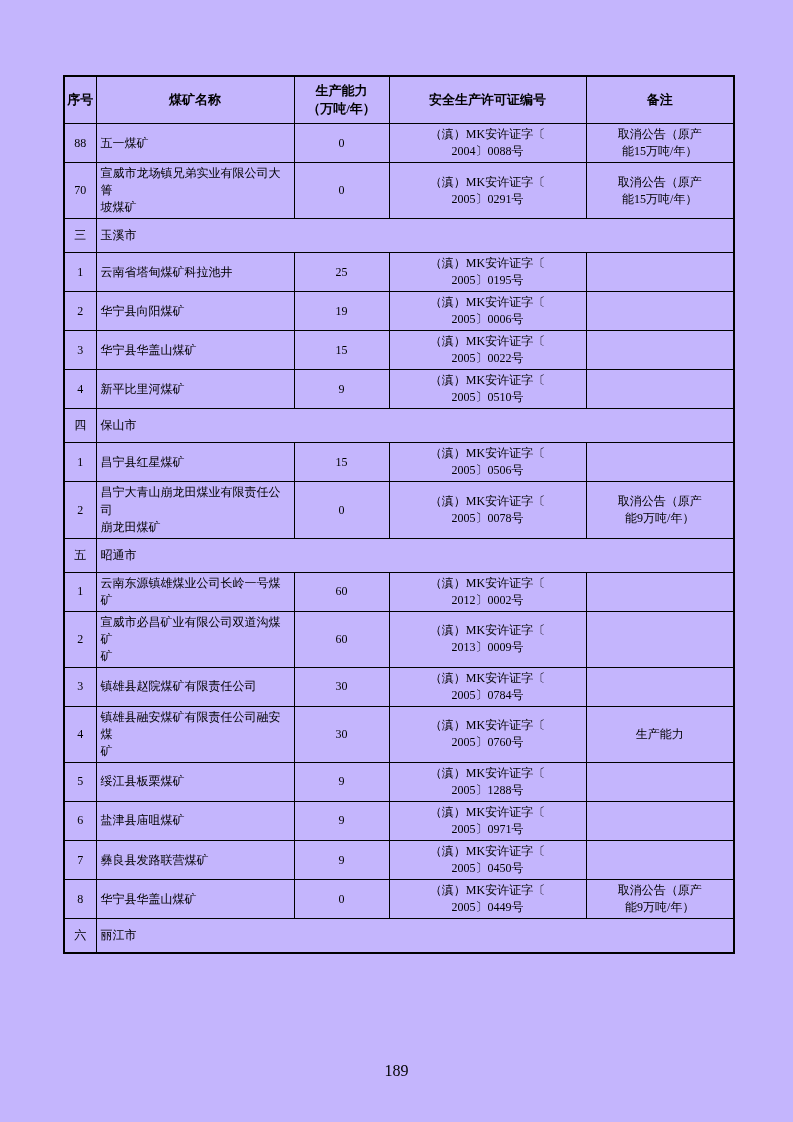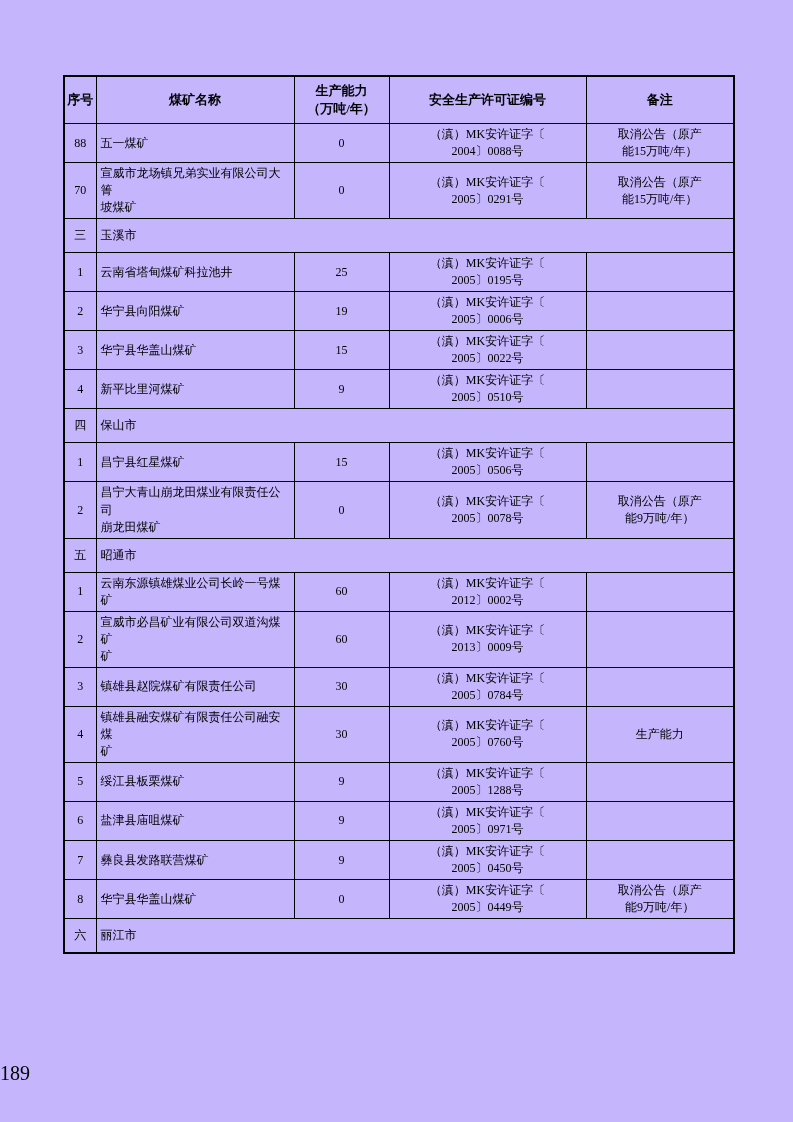--- a/index.html
+++ b/index.html
@@ -54,21 +54,22 @@
     height: 39px;
   }
   .mine-table tr.section {
     height: 34px;
   }
   .page-number {
     position: absolute;
     left: 0;
     right: 0;
     top: 1062px;
-    font-size: 20px;
+    text-align: center;
+    font-size: 16px;
     color: #000000;
   }
 </style>
 </head>
 <body>
 
 <div class="page">
 
   <table class="mine-table">
     <colgroup>

